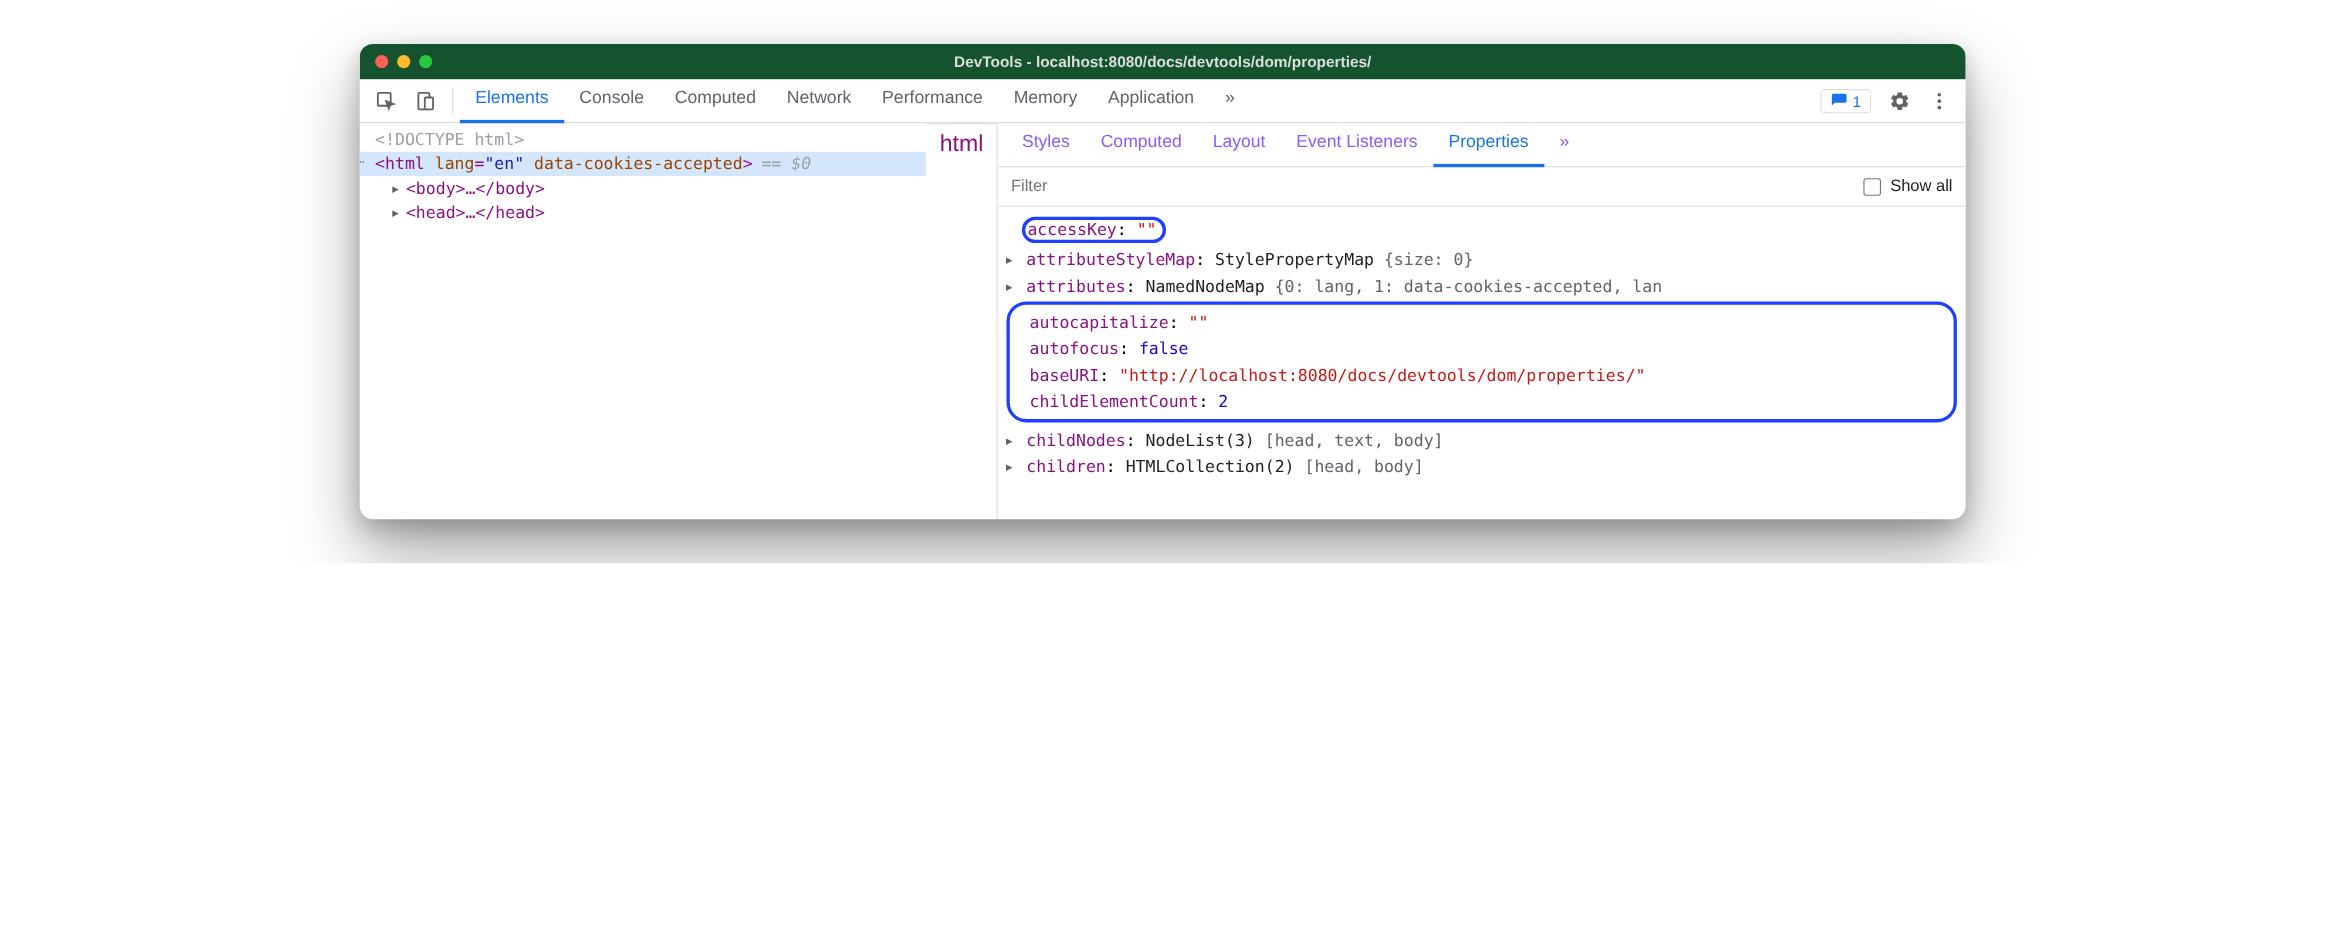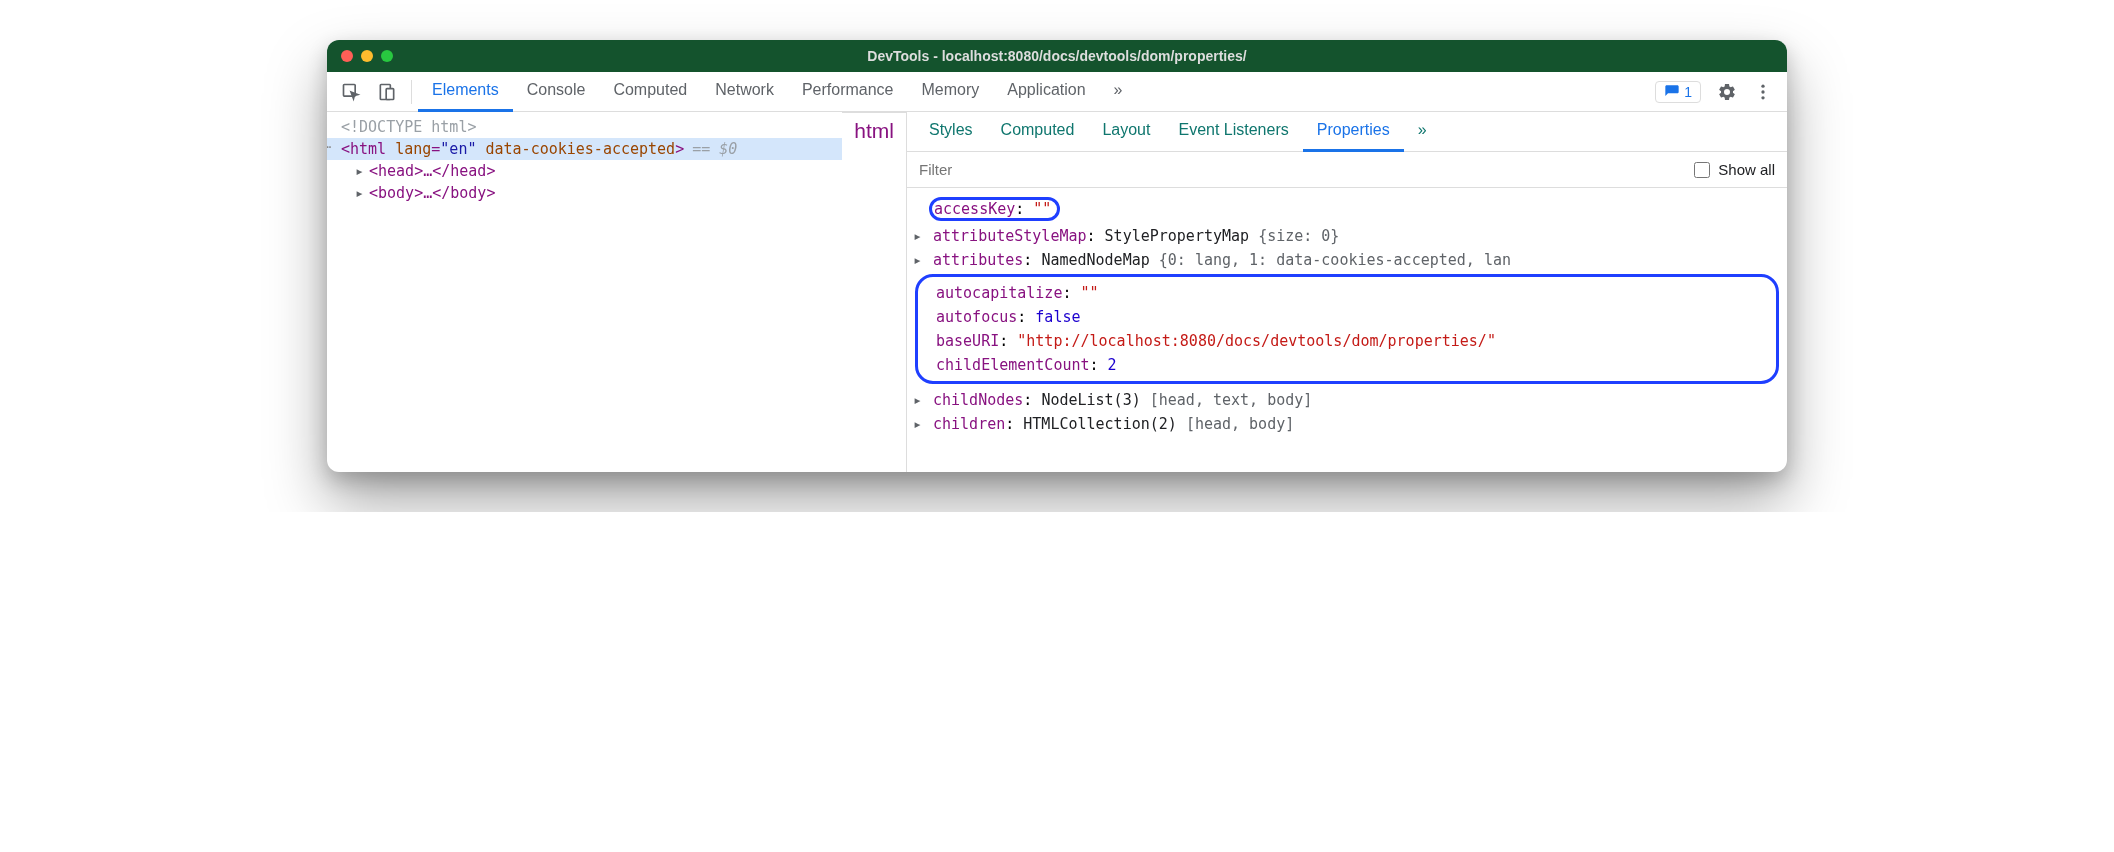--- a/index.html
+++ b/index.html
@@ -117,21 +117,21 @@
   border-bottom: 1px solid #ddd;
   height: 40px;
   padding: 0 8px;
 }
 .subtab {
   padding: 0 14px;
   height: 40px;
   display: flex;
   align-items: center;
   font-size: 16px;
-  color: #0f766e;
+  color: #8b5cf6;
   border-bottom: 3px solid transparent;
   cursor: pointer;
 }
 .subtab.active { color: #1a73e8; border-bottom-color: #1a73e8; }
 .filterbar {
   display: flex;
   align-items: center;
   border-bottom: 1px solid #ddd;
   height: 36px;
   padding: 0 12px;
@@ -237,22 +237,22 @@
   </div>
 
   <div class="content">
 
     <div class="left">
       <div class="dom-tree">
         <div class="dom-line indent0"><span class="gray">&lt;!DOCTYPE html&gt;</span></div>
         <div class="dom-line sel indent0">
           <span class="purple">&lt;html </span><span class="attrname">lang</span><span class="purple">=</span><span class="attrval">"en"</span> <span class="attrname">data-cookies-accepted</span><span class="purple">&gt;</span><span class="eq0">== $0</span>
         </div>
+        <div class="dom-line indent1"><span class="tri">▸</span><span class="purple">&lt;body&gt;…&lt;/body&gt;</span></div>
         <div class="dom-line indent1"><span class="tri">▸</span><span class="purple">&lt;head&gt;…&lt;/head&gt;</span></div>
-        <div class="dom-line indent1"><span class="tri">▸</span><span class="purple">&lt;body&gt;…&lt;/body&gt;</span></div>
       </div>
       <div class="crumb"><span>html</span></div>
     </div>
 
     <div class="right">
       <div class="subtabs">
         <div class="subtab">Styles</div>
         <div class="subtab">Computed</div>
         <div class="subtab">Layout</div>
         <div class="subtab">Event Listeners</div>

